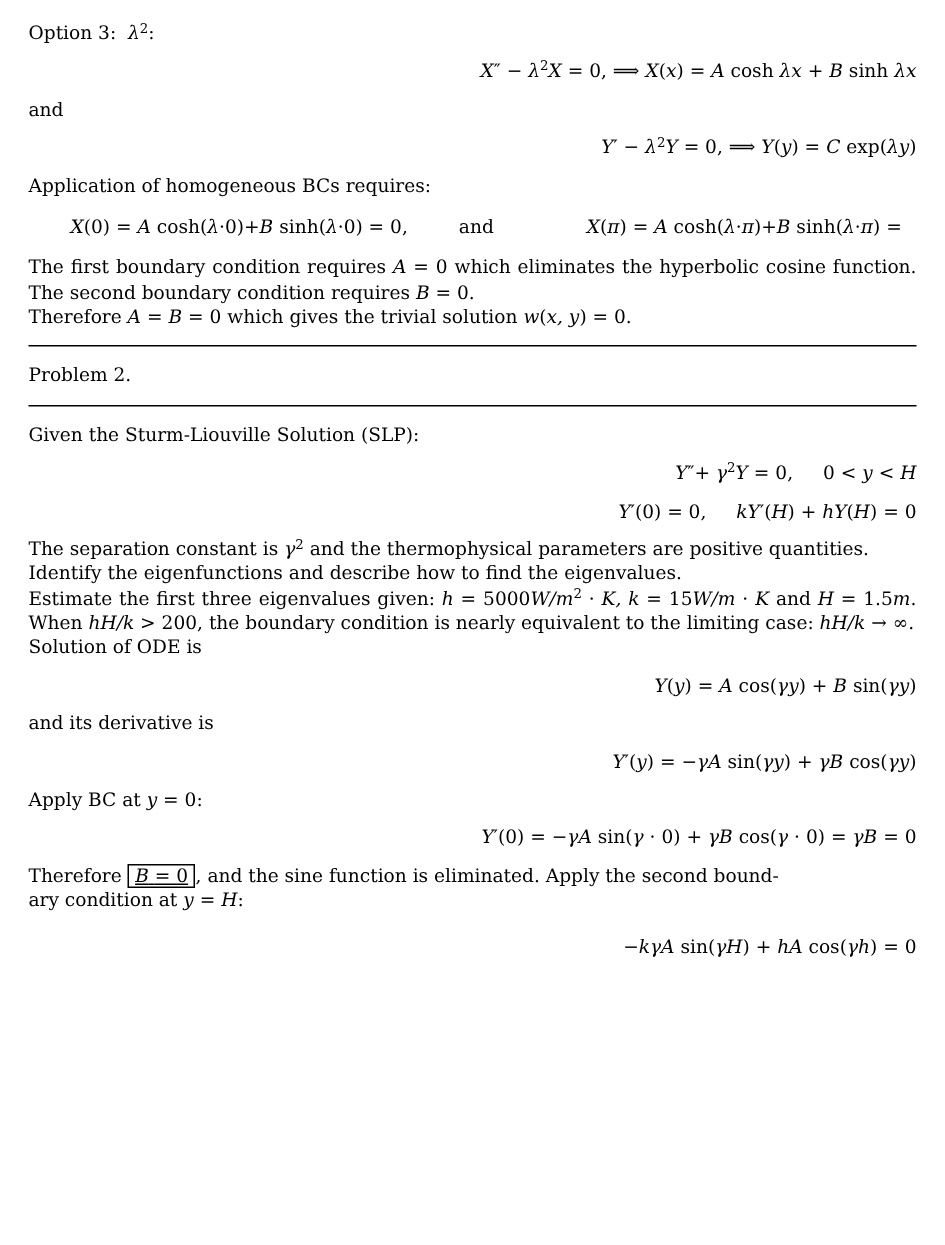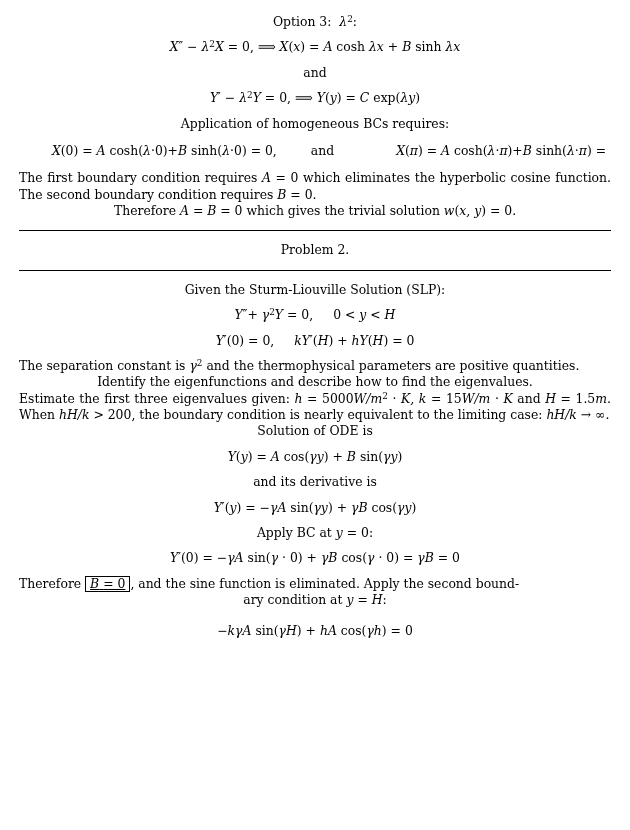--- a/index.html
+++ b/index.html
@@ -18,28 +18,28 @@
   }
   .page {
     position: relative;
     width: 630px;
     height: 830px;
     padding: 14px 19px 0 19px;
     box-sizing: border-box;
   }
   .para {
     margin: 0 0 0 0;
-    text-align: center;
+    text-align: left;
   }
   .para.just {
     text-align: justify;
   }
   .gap-m { height: 11px; }
   .eq {
-    text-align: center;
+    text-align: right;
     margin: 9px 0 9px 0;
   }
   .math {
     font-family: "DejaVu Serif", "Liberation Serif", serif;
     font-style: italic;
   }
   .mi { font-style: italic; }
   .mo { font-style: normal; }
   .mr { font-style: normal; }
   .num { font-style: normal; }

